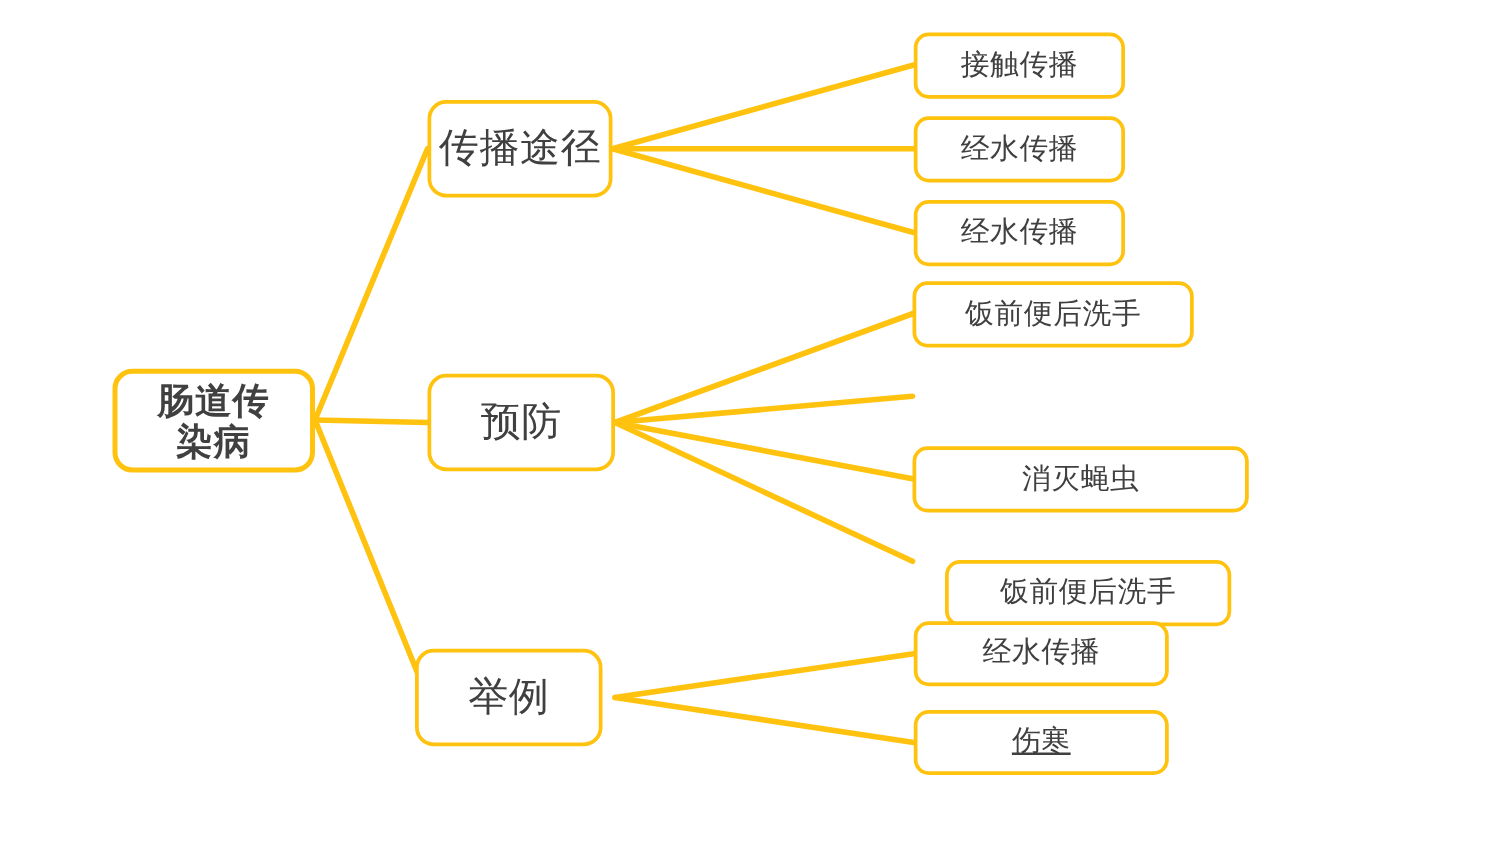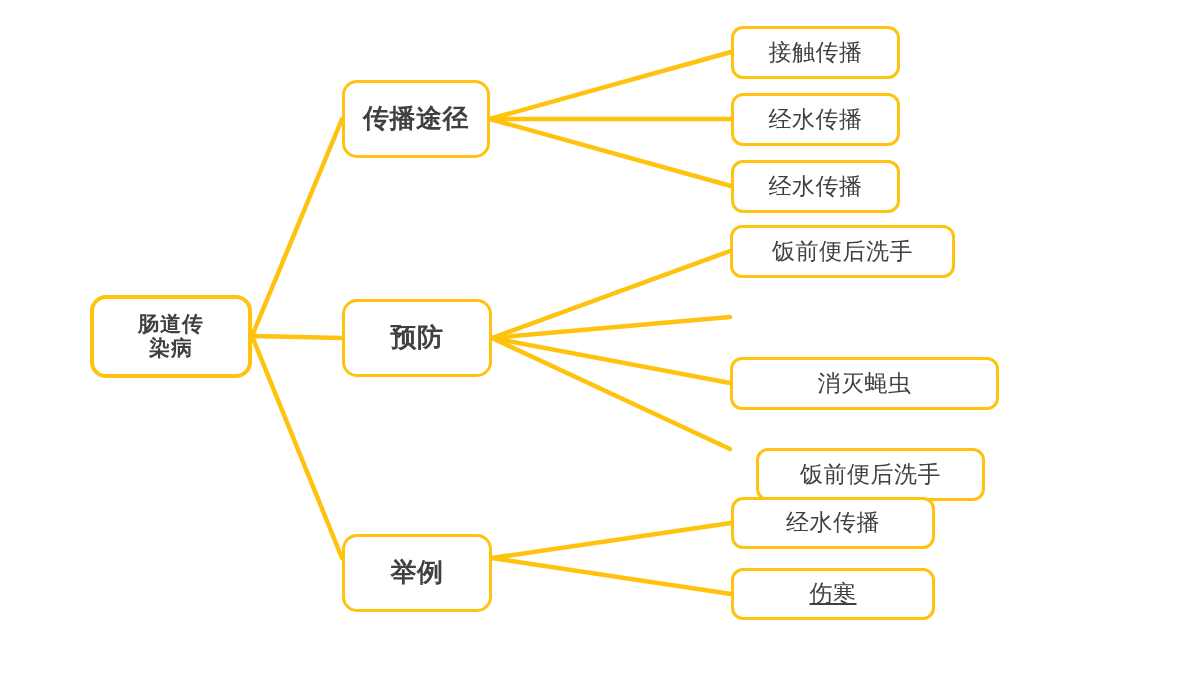--- a/index.html
+++ b/index.html
@@ -38,29 +38,29 @@
     border-radius: 13px;
     color: #404040;
     line-height: 1.12;
     white-space: pre-line;
     letter-spacing: 0.5px;
     z-index: 2;
   }
   .node.root {
     border-width: 4px;
     border-radius: 16px;
-    font-size: 21px;
+    font-size: 29px;
     font-weight: bold;
     letter-spacing: 1px;
   }
   .node.branch {
-    font-size: 26px;
+    font-size: 32px;
     border-radius: 15px;
     border-width: 3.5px;
-    font-weight: 700;
+    font-weight: 400;
   }
   .node.leaf {
     font-size: 23px;
     border-radius: 12px;
     font-weight: 500;
   }
 </style>
 </head>
 <body>
 
@@ -100,19 +100,19 @@
 
   <div class="node branch" style="left:342px; top:299px; width:150px; height:78px;">预防</div>
 
   <div class="node leaf" style="left:730px; top:225px; width:225px; height:53px;">饭前便后洗手</div>
 
 
   <div class="node leaf" style="left:730px; top:357px; width:269px; height:53px;">消灭蝇虫</div>
 
   <div class="node leaf" style="left:756px; top:423px; width:229px; height:53px;margin-top:25px;">饭前便后洗手</div>
 
-  <div class="node branch" style="left:342px; top:519px; width:150px; height:78px;margin-top:15px;">举例</div>
+  <div class="node branch" style="left:332px; top:519px; width:150px; height:78px;">举例</div>
 
   <div class="node leaf" style="left:731px; top:497px; width:204px; height:52px;">经水传播</div>
 
   <div class="node leaf" style="left:731px; top:568px; width:204px; height:52px;text-decoration:underline;">伤寒</div>
 
 </div>
 
 </body></html>

